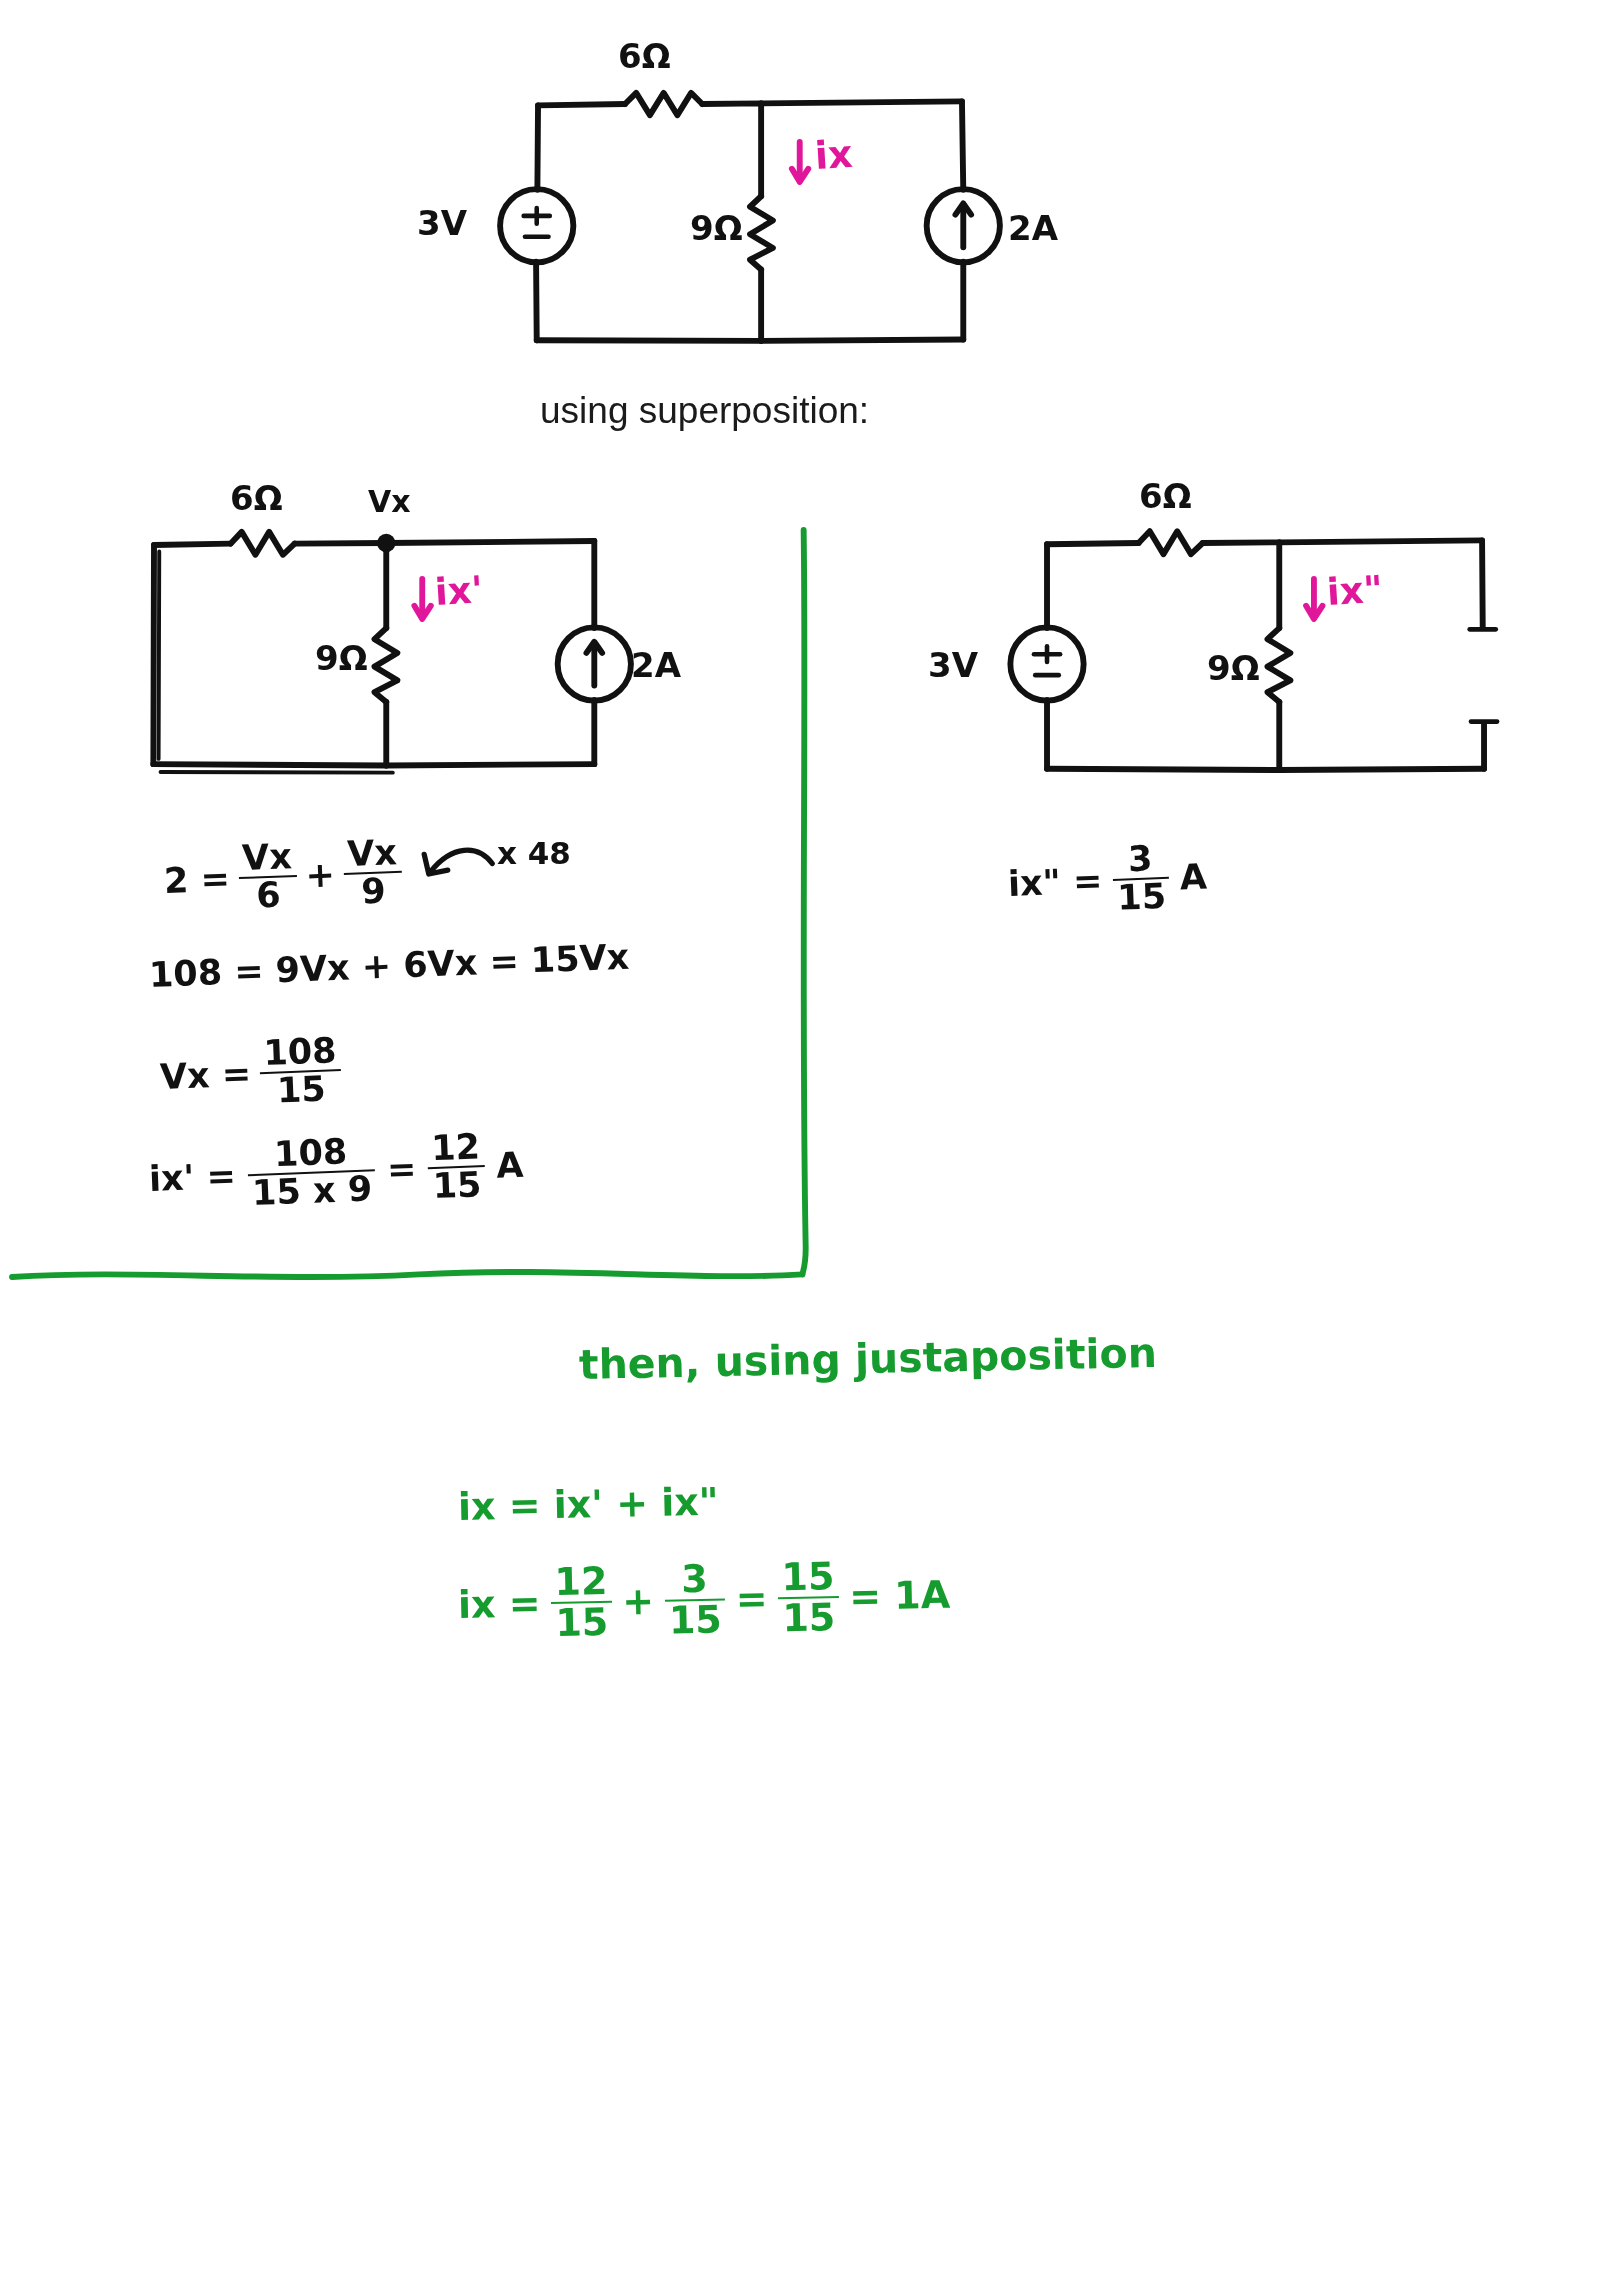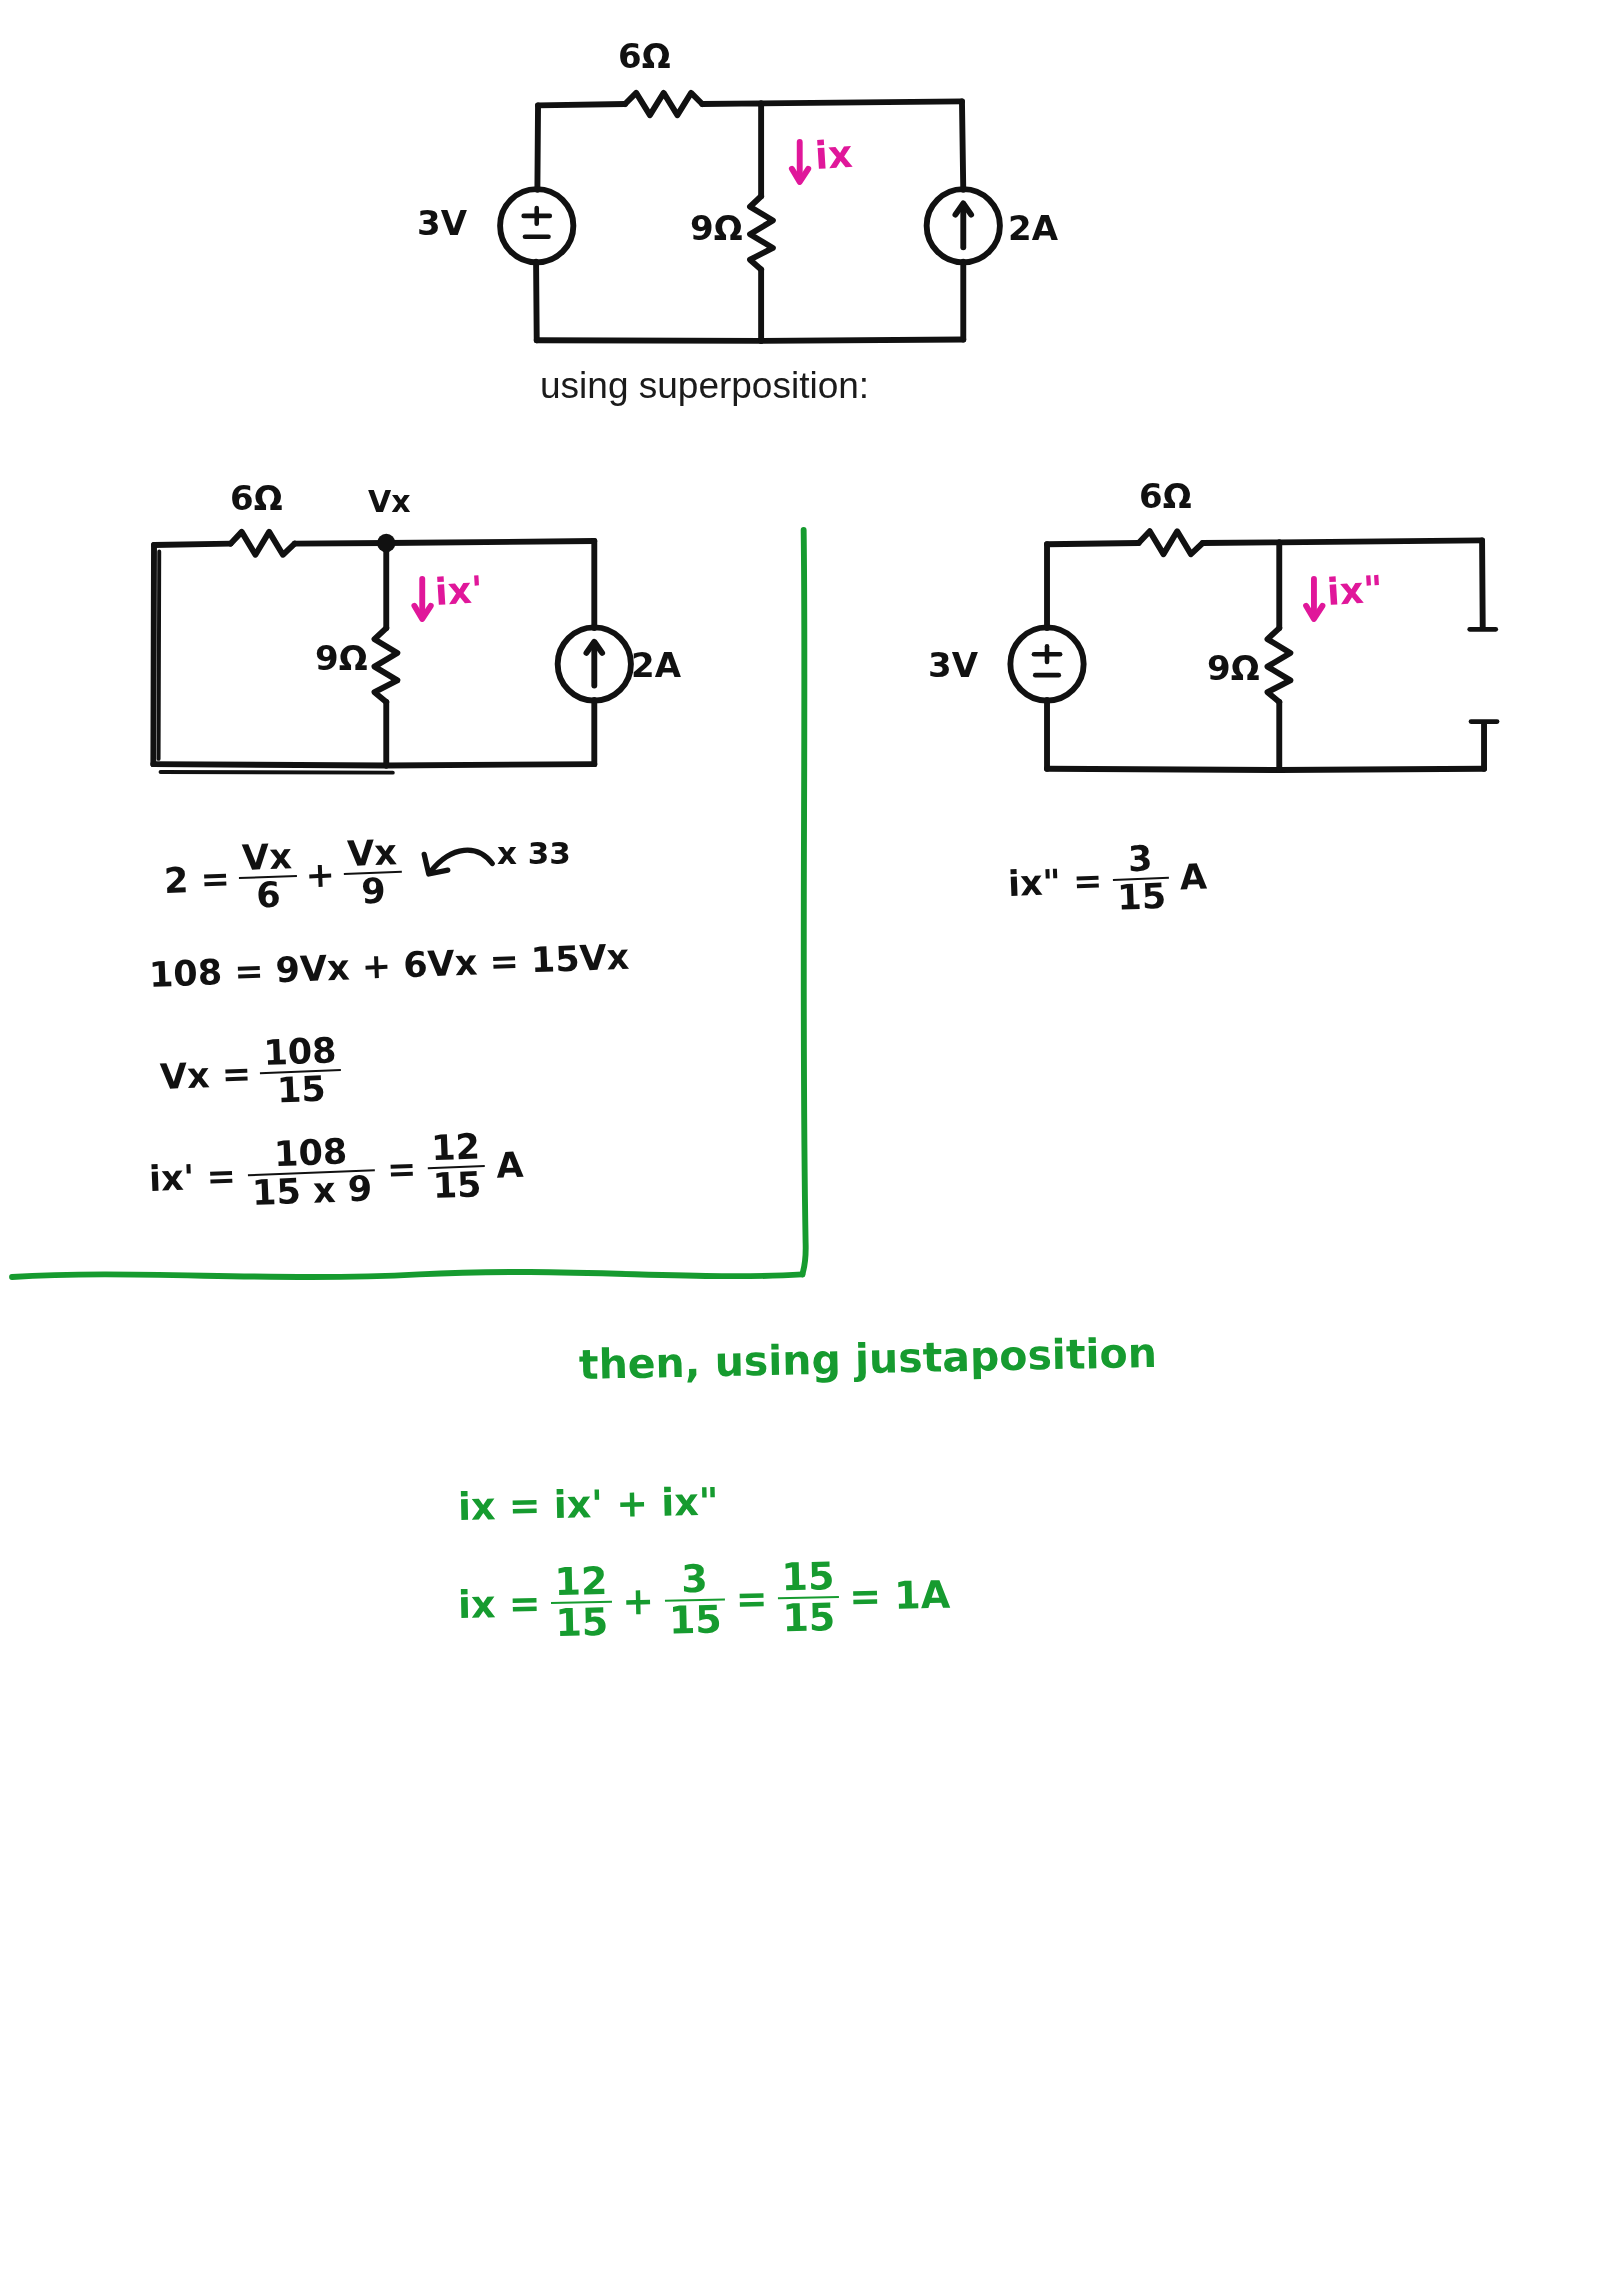--- a/index.html
+++ b/index.html
@@ -173,21 +173,21 @@
       <path d="M 18 1952 C 200 1940 420 1960 640 1948 C 860 1936 1060 1958 1226 1948"></path>
     </g>
   </svg>
 
   <div class="lbl black hand" style="left:618px; top:36px; font-size:34px;">6Ω</div>
   <div class="lbl black hand" style="left:417px; top:203px; font-size:34px;">3V</div>
   <div class="lbl black hand" style="left:690px; top:208px; font-size:34px;">9Ω</div>
   <div class="lbl black hand" style="left:1008px; top:208px; font-size:34px;">2A</div>
   <div class="lbl magenta hand slant2" style="left:815px; top:134px; font-size:38px;">ix</div>
 
-  <div class="lbl printed" style="left:540px; top:365px; font-size:37px;">using superposition:</div>
+  <div class="lbl printed" style="left:540px; top:390px; font-size:37px;">using superposition:</div>
 
   <div class="lbl black hand" style="left:230px; top:478px; font-size:34px;">6Ω</div>
   <div class="lbl black hand" style="left:368px; top:484px; font-size:30px;">Vx</div>
   <div class="lbl black hand" style="left:315px; top:638px; font-size:34px;">9Ω</div>
   <div class="lbl black hand" style="left:631px; top:645px; font-size:34px;">2A</div>
   <div class="lbl magenta hand slant2" style="left:435px; top:571px; font-size:37px;">ix'</div>
 
   <div class="lbl black hand" style="left:1139px; top:476px; font-size:34px;">6Ω</div>
   <div class="lbl black hand" style="left:928px; top:645px; font-size:34px;">3V</div>
   <div class="lbl black hand" style="left:1207px; top:648px; font-size:34px;">9Ω</div>
@@ -198,21 +198,21 @@
     <span class="frac">
       <span class="num">Vx</span>
       <span class="den">6</span>
     </span>
     <span>+</span>
     <span class="frac">
       <span class="num">Vx</span>
       <span class="den">9</span>
     </span>
   </div>
-  <div class="lbl black hand" style="left:497px; top:835px; font-size:31px;">x 33</div>
+  <div class="lbl black hand" style="left:497px; top:835px; font-size:31px;">x 48</div>
 
   <div class="lbl black hand slant" style="left:149px; top:955px; font-size:35px;">108 = 9Vx + 6Vx = 15Vx</div>
 
   <div class="lbl black hand slant" style="left:160px; top:1040px; font-size:35px; display:flex; align-items:center; gap:9.2px;">
     <span>Vx =</span>
     <span class="frac">
       <span class="num">108</span>
       <span class="den">15</span>
     </span>
   </div>

